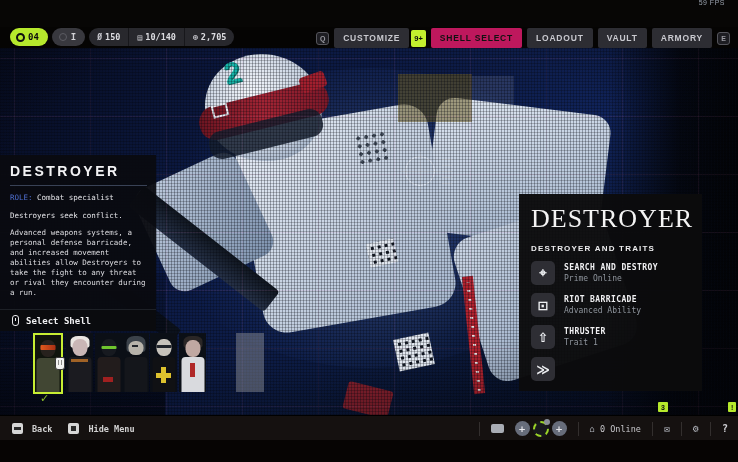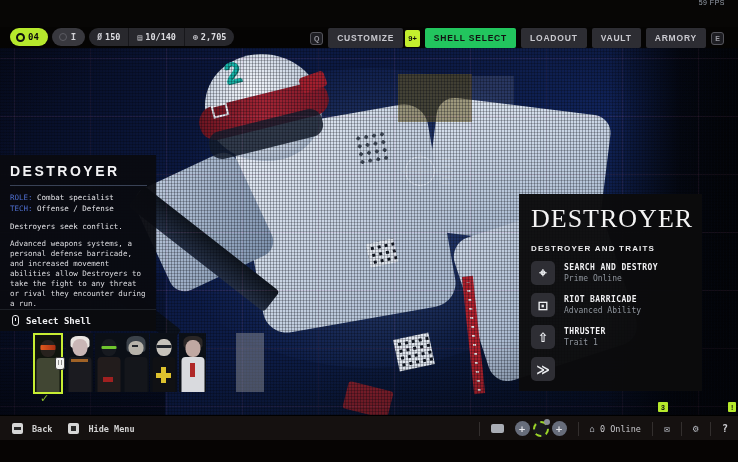--- a/index.html
+++ b/index.html
@@ -11,26 +11,26 @@
   .hud-left{position:absolute;left:10px;top:1px;display:flex;gap:4px;align-items:center;}
   .pill{height:18px;display:flex;align-items:center;border-radius:9px;font:bold 9px "DejaVu Sans Mono",monospace;}
   .pill-green{background:#b6e92c;color:#0c0c0c;padding:0 9px 0 6px;gap:3px;}
   .orb{width:9px;height:9px;border:2px solid #101010;border-radius:50%;}
   .pill-dark{background:#38383e;color:#d2d2d6;padding:0 9px 0 7px;gap:4px;}
   .orb-faded{width:8px;height:8px;border:1px solid #5b5b62;border-radius:50%;}
   .res-group{height:18px;display:flex;align-items:center;background:#28282d;border-radius:9px;}
   .res{display:flex;align-items:center;gap:3px;padding:0 8px;color:#dddde1;font:bold 8.5px "DejaVu Sans Mono",monospace;height:100%;}
   .res + .res{border-left:1px solid #17171b;}
   .res .ric{font-size:8px;color:#c9c9cf;}
-  .nav-right{position:absolute;right:14px;top:1px;display:flex;gap:5px;align-items:center;padding-left:36px;}
+  .nav-right{position:absolute;right:8px;top:1px;display:flex;gap:5px;align-items:center;padding-left:36px;}
   .keycap{width:13px;height:13px;background:#1d1d22;border:1px solid #55555c;border-radius:3px;
           color:#9b9ba2;font:bold 7px "Liberation Sans",sans-serif;display:flex;align-items:center;justify-content:center;}
   .tab{background:#2d2d33;color:#c9c9cf;border:none;border-radius:2px;padding:5px 9px;
        font:bold 8.5px "Liberation Sans",sans-serif;letter-spacing:.8px;cursor:pointer;}
-  .tab.active{background:#22c55e;color:#121212;}
+  .tab.active{background:#be185d;color:#121212;}
   .tab-wrap{display:flex;align-items:center;}
   .tab-badge{background:#c3ef2e;color:#0c0c0c;font:bold 7.5px "Liberation Sans",sans-serif;
              padding:4px 3px;border-radius:2px;margin-left:2px;}
   .fps{position:absolute;right:13px;top:-1px;color:#98a0ac;font:7px "Liberation Sans",sans-serif;z-index:40;letter-spacing:.5px;}
   .top-dash{position:absolute;left:183px;top:21px;width:55px;height:2px;z-index:25;
             background:linear-gradient(90deg,#14a8c0,#eaf6ff);}
   .top-dots{position:absolute;left:8px;top:20px;width:150px;height:1px;z-index:25;opacity:.65;
             background:repeating-linear-gradient(90deg,#2742a6 0 4px,transparent 4px 7px);}
   
   .stage{position:absolute;left:0;top:48px;width:738px;height:367px;overflow:hidden;z-index:1;
@@ -249,24 +249,20 @@
   </div>
   <div class="fps">59 FPS</div>
 
   <div class="info-panel">
     <div class="info-title">DESTROYER</div>
     <div class="info-divider"></div>
     <div class="info-line">
       <span class="blue">ROLE:</span>
       <span>Combat specialist</span>
     </div>
-    <div class="info-line">
-      <span class="blue">TECH:</span>
-      <span>Offense / Defense</span>
-    </div>
     <p class="tagline">Destroyers seek conflict.</p>
     <p class="desc">Advanced weapons systems, a personal defense barricade, and increased movement abilities allow Destroyers to take the fight to any threat or rival they encounter during a run.</p>
 
   </div>
 
   <div class="select-bar">
     <span class="mouse-ic"></span>
     <span class="select-label">Select Shell</span>
   </div>
 

